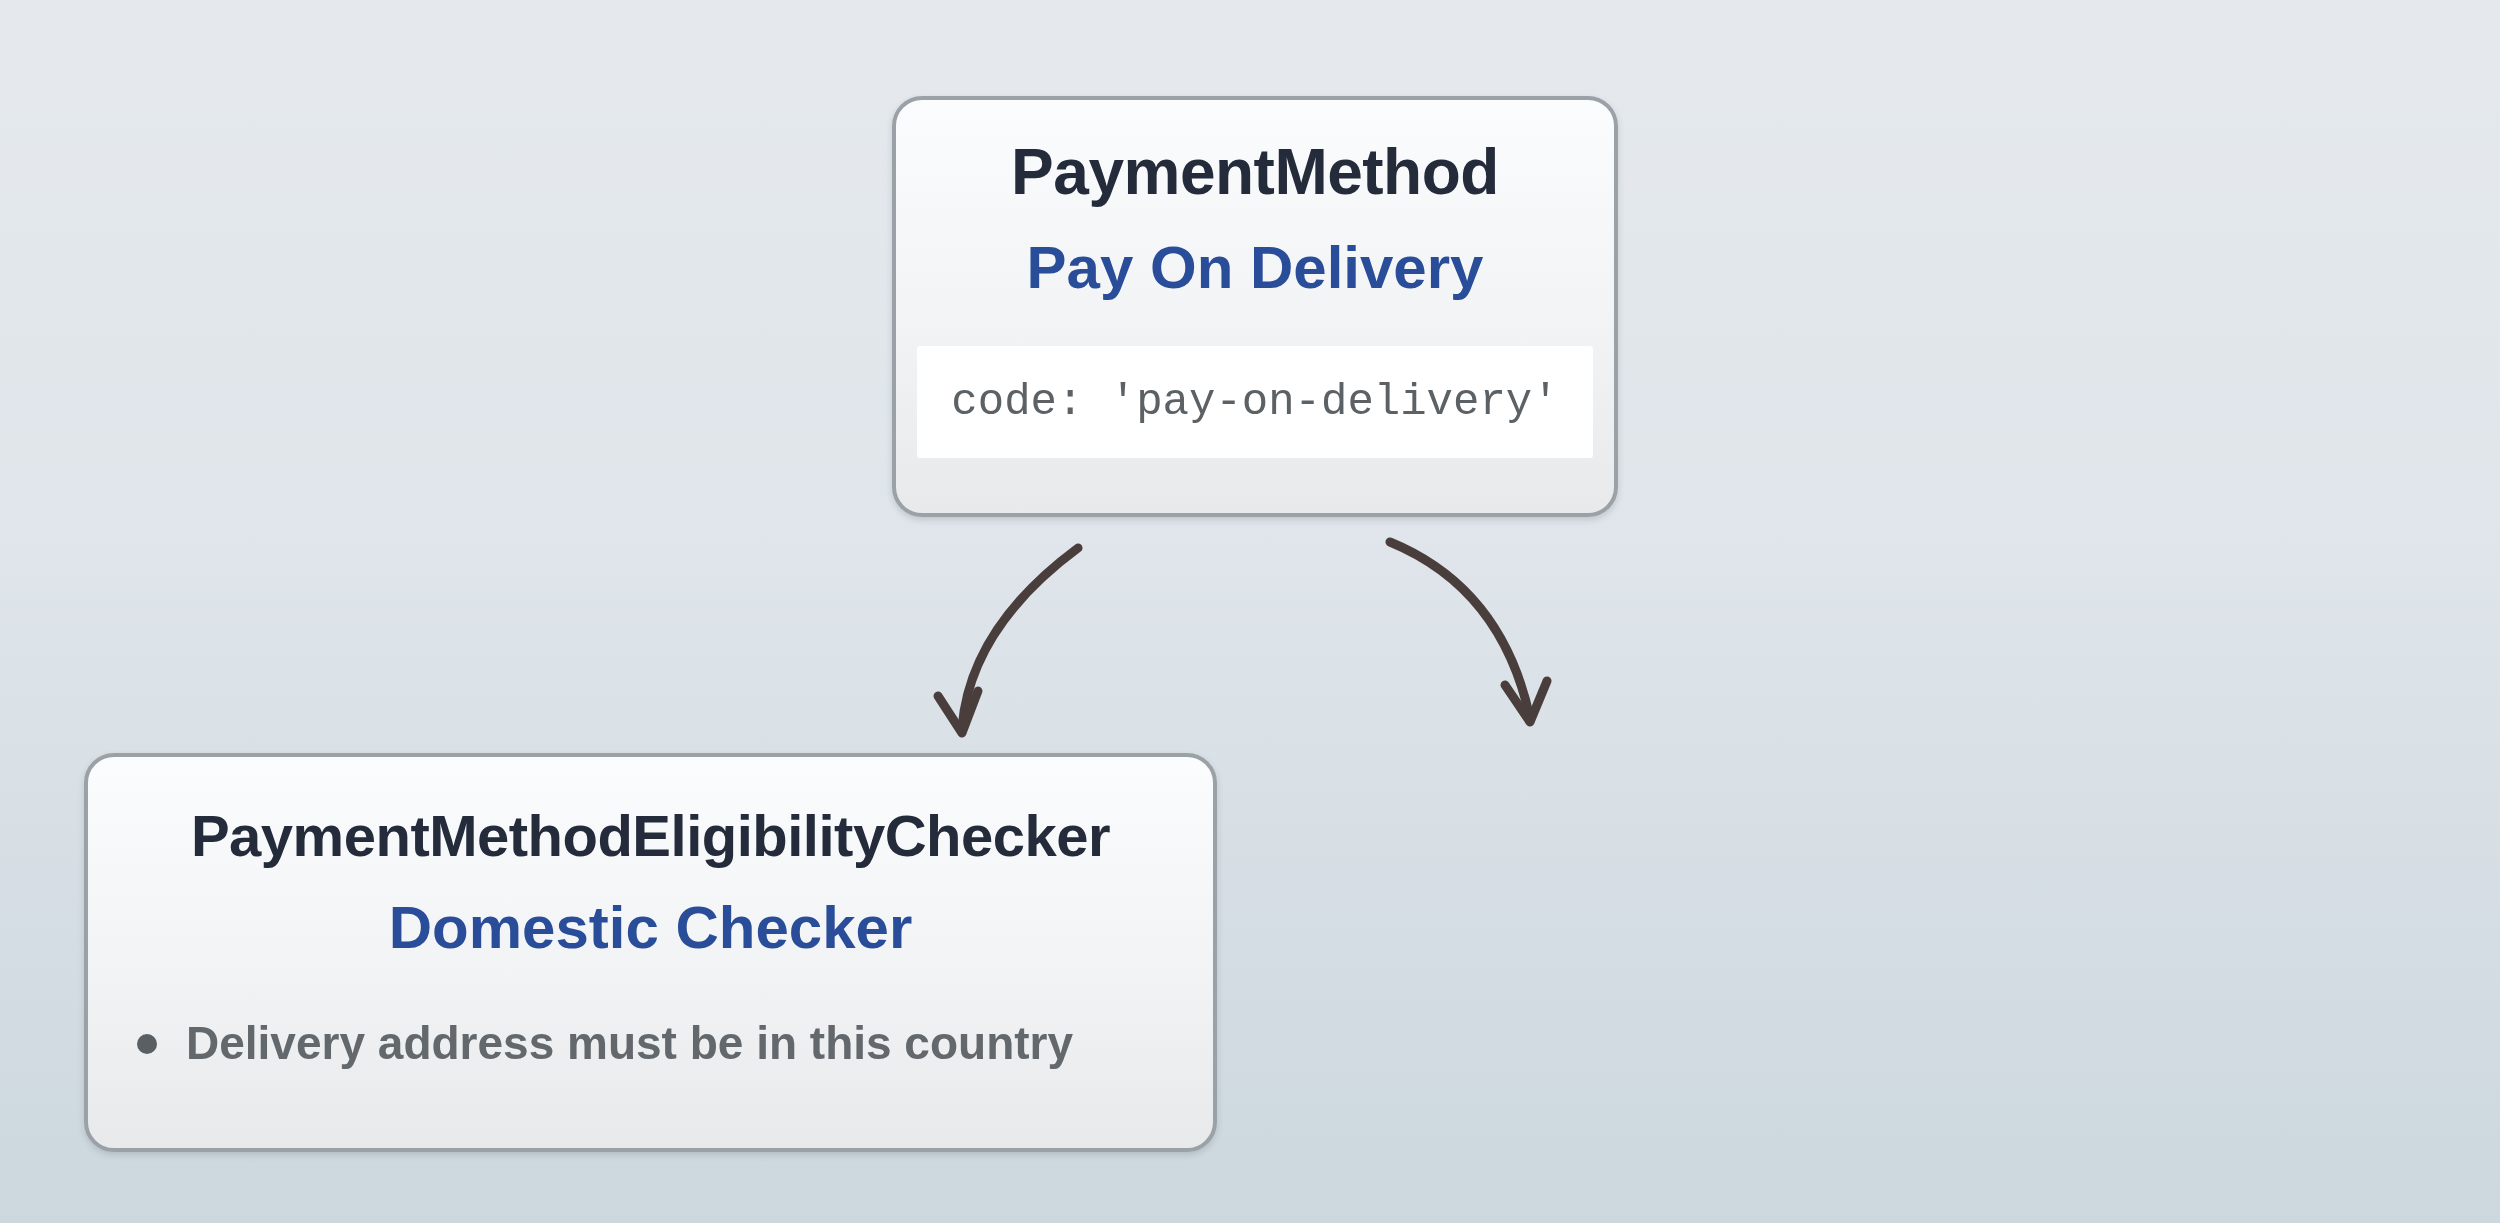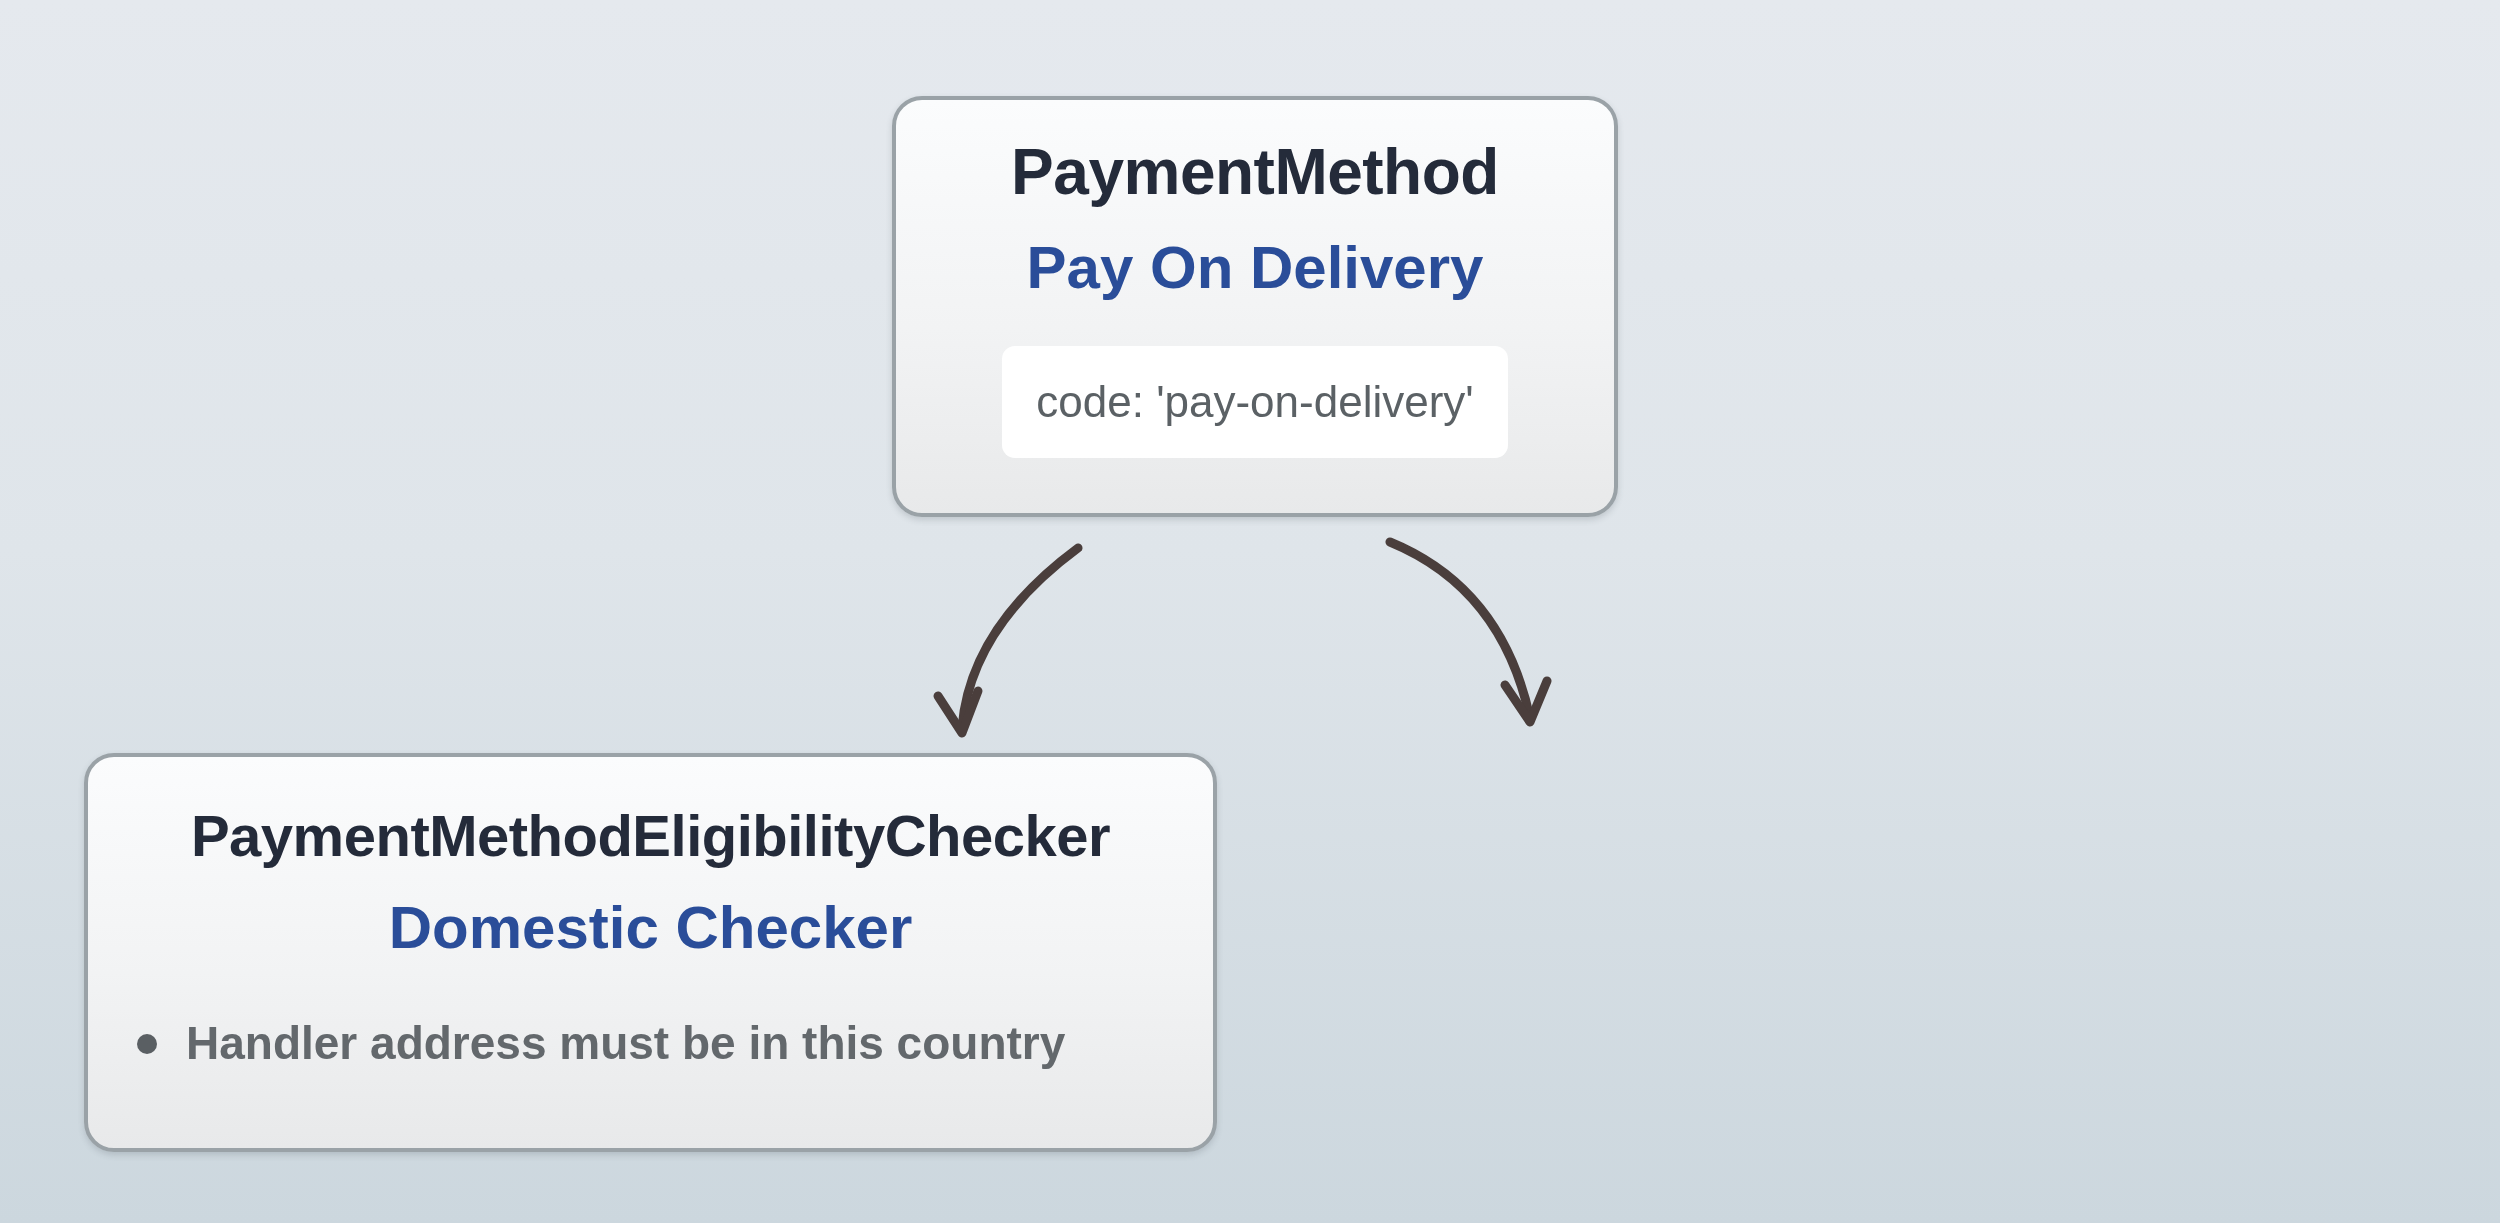--- a/index.html
+++ b/index.html
@@ -35,23 +35,23 @@
     font-weight:bold; line-height:1.0; white-space:nowrap;
     color:var(--accent-blue,#2a4d99);
   }
   .node-payment .instance-name { font-size:60px; margin-top:34px; }
   .node-checker .instance-name { font-size:60px; margin-top:33px; }
   .node-handler .instance-name { font-size:60px; margin-top:70px; }
 
   .code-chip {
     margin-top:48px;
     background:#ffffff;
-    border-radius:13px;
+    border-radius:3px;
     padding:34px 34px;
-    font-family:Liberation Sans, sans-serif;
+    font-family:Liberation Mono, monospace;
     font-size:44px; line-height:1.0; white-space:nowrap;
     color:var(--code-gray,#5b6165);
   }
   .rule-row {
     align-self:flex-start;
     margin-left:49px; margin-top:58px;
     display:flex; align-items:center;
   }
   .rule-bullet {
     width:20px; height:20px; border-radius:50%;
@@ -86,18 +86,18 @@
     <div class="class-name">PaymentMethod</div>
     <div class="instance-name">Pay On Delivery</div>
     <div class="code-chip">code: 'pay-on-delivery'</div>
   </div>
 
   <div class="node node-checker">
     <div class="class-name">PaymentMethodEligibilityChecker</div>
     <div class="instance-name">Domestic Checker</div>
     <div class="rule-row">
       <span class="rule-bullet"></span>
-      <span class="rule-text">Handler address must be in this country</span>
+      <span class="rule-text">Delivery address must be in this country</span>
     </div>
   </div>
 
 
 </div>
 
 </body></html>

